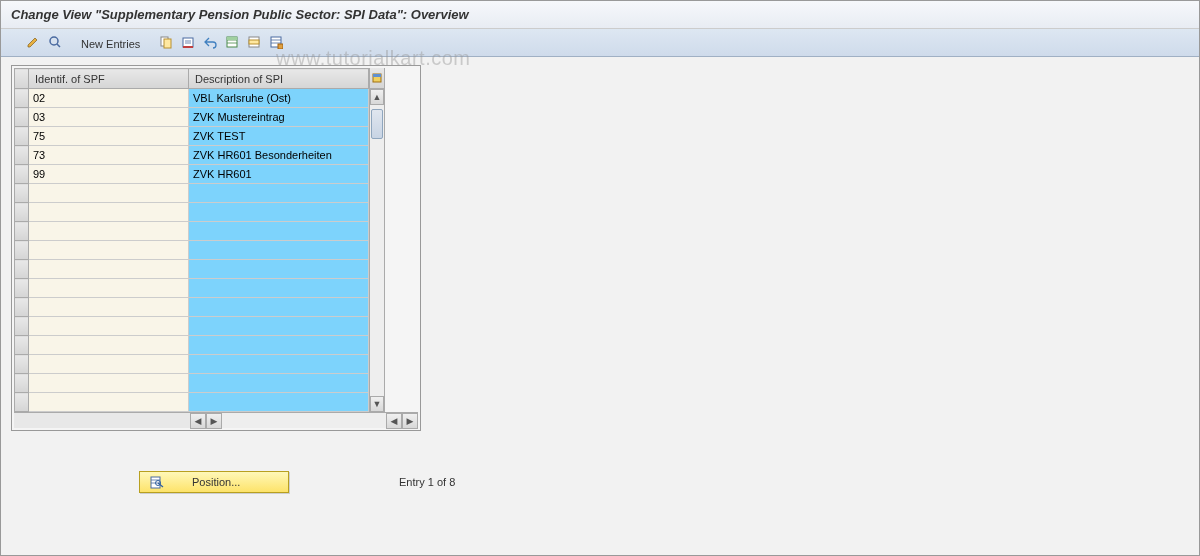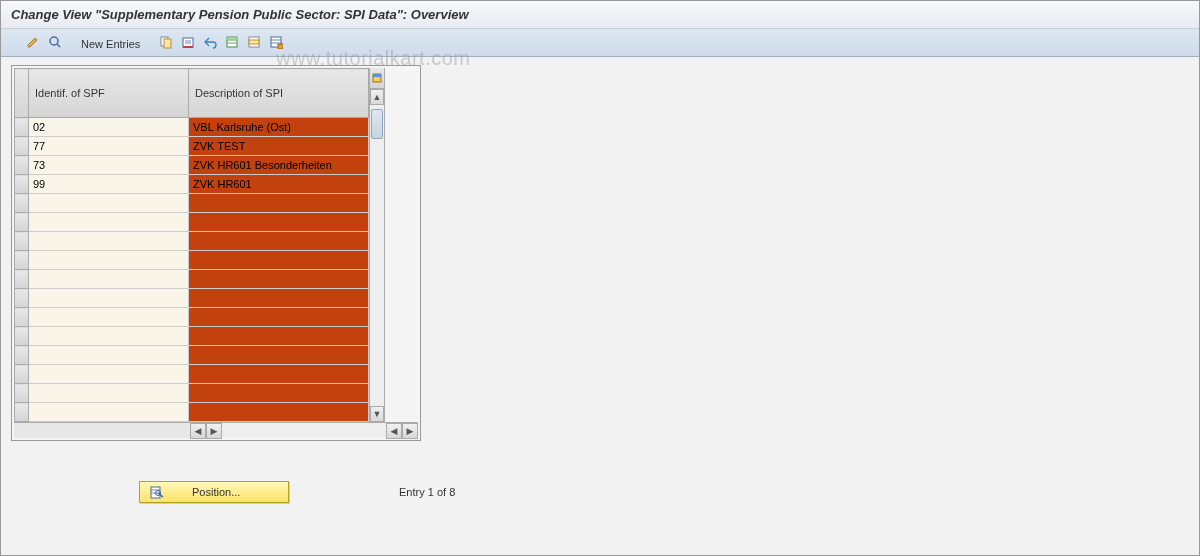--- a/index.html
+++ b/index.html
@@ -62,35 +62,35 @@
     .table-wrapper {
       display: flex;
     }
     .table-grid {
       border-collapse: collapse;
       background: #fff;
     }
     .table-grid th {
       background: linear-gradient(#e8e8e8, #d5d5d5);
       border: 1px solid #aaa;
-      padding: 18px 6px;
+      padding: 3px 6px;
       text-align: left;
       font-weight: normal;
       color: #333;
       font-size: 11px;
       height: 20px;
     }
     .col-rowhead { width: 14px; min-width:14px; }
     .col-identif { width: 160px; }
     .col-desc { width: 180px; }
     .table-grid td {
       border: 1px solid #ccc;
       padding: 2px 4px;
       height: 19px;
-      background: #c2410c;
+      background: #7dd3fc;
       font-size: 11px;
     }
     .table-grid td.rowheader {
       background: linear-gradient(#e8e8e8, #d5d5d5);
       border: 1px solid #aaa;
     }
     .table-grid td.identif-cell {
       background: #f9f5e8;
     }
     .cell-selected {
@@ -252,21 +252,26 @@
           </tr>
         </thead>
         <tbody id="table-body">
             <tr>
               <td class="rowheader"></td>
               <td class="identif-cell">02</td>
               <td>VBL Karlsruhe (Ost)</td>
             </tr>
             <tr>
               <td class="rowheader"></td>
-              <td class="identif-cell">77</td>
+              <td class="identif-cell">03</td>
+              <td>ZVK Mustereintrag</td>
+            </tr>
+            <tr>
+              <td class="rowheader"></td>
+              <td class="identif-cell">75</td>
               <td>ZVK TEST</td>
             </tr>
             <tr>
               <td class="rowheader"></td>
               <td class="identif-cell">73</td>
               <td>ZVK HR601 Besonderheiten</td>
             </tr>
             <tr>
               <td class="rowheader"></td>
               <td class="identif-cell">99</td>

